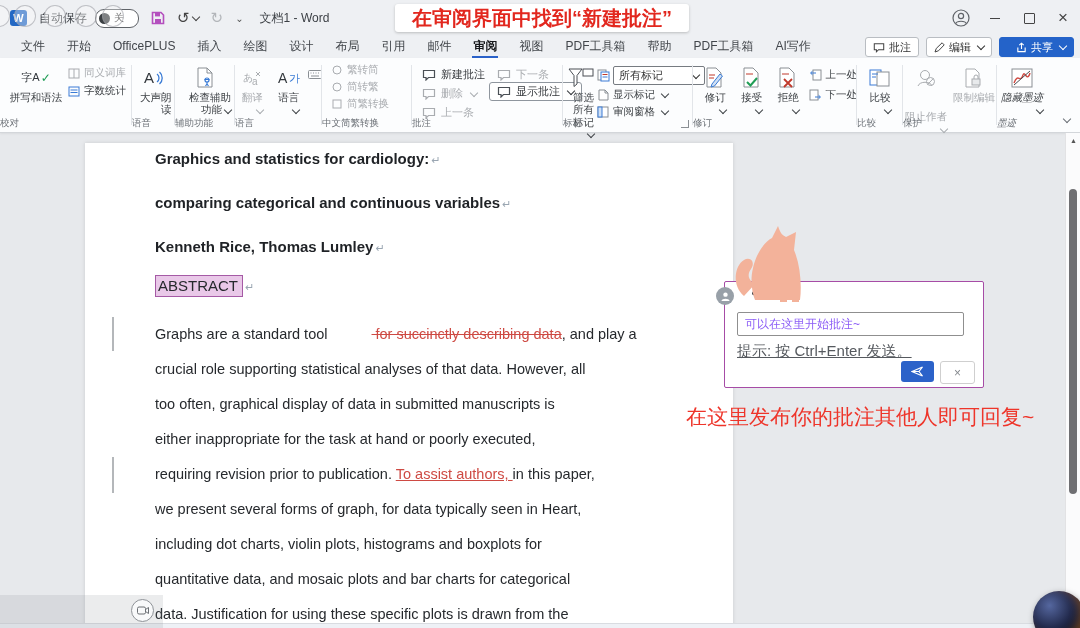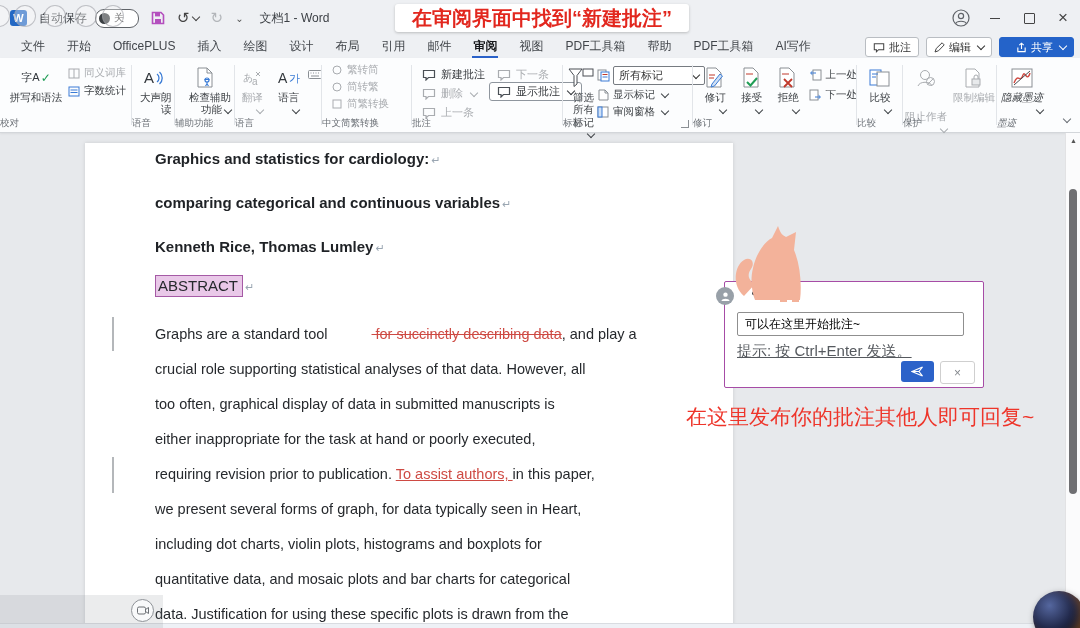--- a/index.html
+++ b/index.html
@@ -67,21 +67,21 @@
   .abshl{background:#e9c8e8;border:1px solid #a55aa5;padding:1px 4px 2px 2px;}
   .para{position:absolute;left:70px;top:174px;}
   .pline{height:35px;line-height:35px;font-size:14.5px;color:#26292d;white-space:pre;}
   .seg-d{color:#ce4a43;text-decoration:line-through;padding-left:44px;}
   .seg-i{color:#ce4a43;text-decoration:underline;}
   .chbar{position:absolute;left:27px;width:2px;background:#b4b7ba;}
   
   .ccard{position:absolute;left:724px;top:281px;width:258px;height:105px;background:#fff;
          border:1.6px solid #a64ca6;border-radius:2px;z-index:8;}
   .cinput{position:absolute;left:12px;top:30px;width:218px;height:22px;border:1px solid #8f8f8f;
-          border-radius:2px;font-size:12px;color:#000000;display:flex;align-items:center;padding-left:7px;background:#fff;}
+          border-radius:2px;font-size:12px;color:#8b5cf6;display:flex;align-items:center;padding-left:7px;background:#fff;}
   .chint{position:absolute;left:12px;top:60px;font-size:15px;color:#55595e;text-decoration:underline;}
   .csend{position:absolute;left:176px;top:79px;width:33px;height:21px;background:#2b62c9;border-radius:3px;
          display:flex;align-items:center;justify-content:center;}
   .cclose{position:absolute;left:215px;top:79px;width:33px;height:21px;background:#fff;border:1px solid #cfcfcf;
           border-radius:3px;display:flex;align-items:center;justify-content:center;color:#85898e;font-size:12px;}
   .cavatar{position:absolute;left:716px;top:287px;width:18px;height:18px;border-radius:50%;background:#98a0a8;
            z-index:9;display:flex;align-items:center;justify-content:center;}
   .catsvg{position:absolute;left:722px;top:220px;z-index:10;}
   .hidemark{position:absolute;width:14px;height:4px;background:#3a3d42;border-radius:2px;z-index:9;}
   .ann-mid{position:absolute;left:686px;top:403px;font-size:21px;font-weight:500;color:#ee352a;

